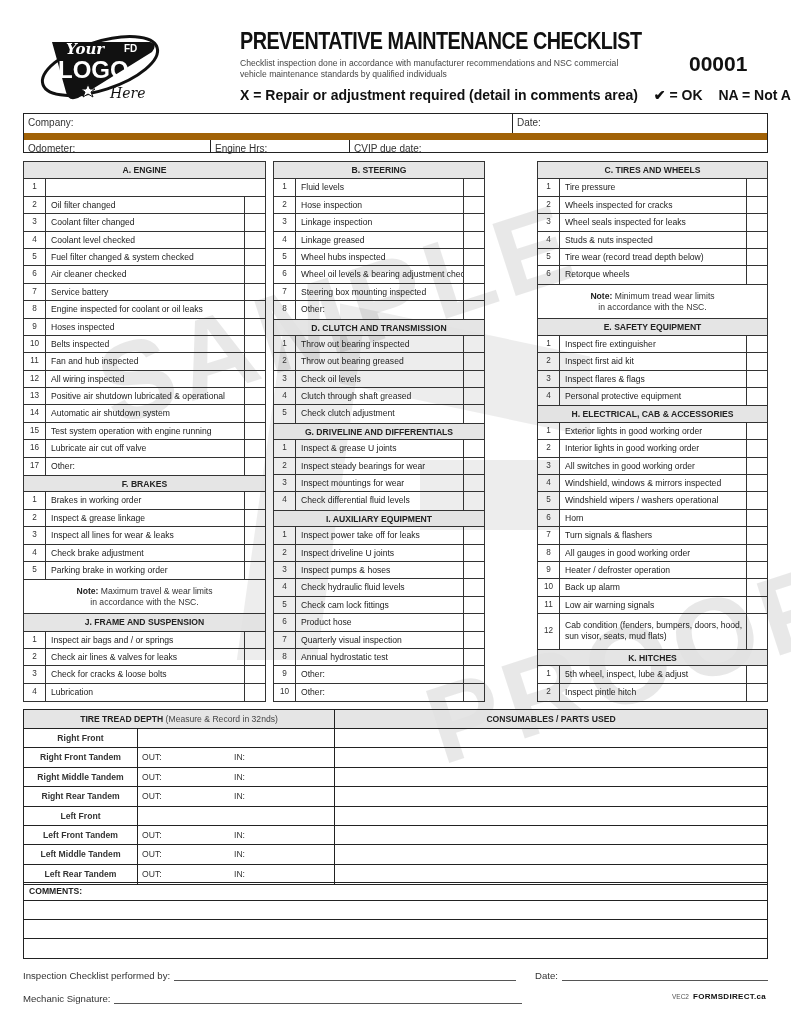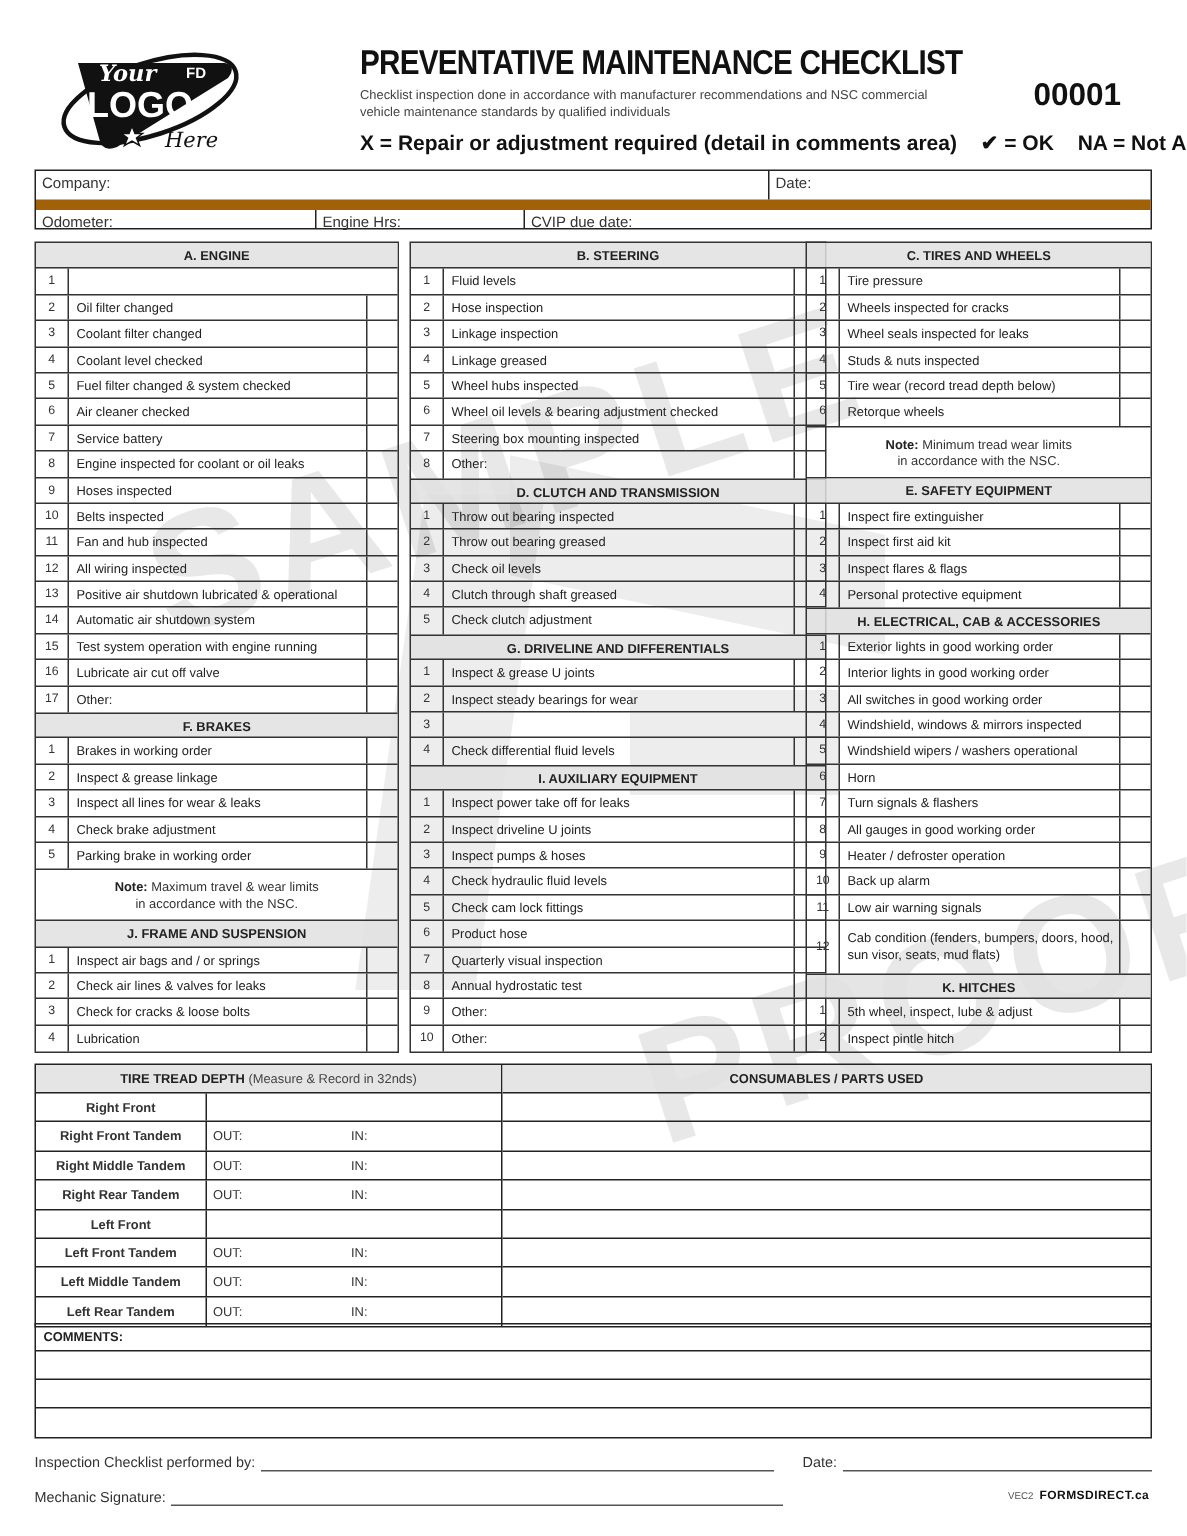--- a/index.html
+++ b/index.html
@@ -244,21 +244,21 @@
         <div class="box"></div>
       </div>
       <div class="item">
         <div class="num">4</div>
         <div class="lbl">Lubrication</div>
         <div class="box"></div>
       </div>
     </div>
 </div>
 
-<div class="col" style="left:273px;width:278px;">
+<div class="col" style="left:273px;width:212px;">
   <div class="sec-head">B. STEERING</div>
   <div id="list-steering">
       <div class="item">
         <div class="num">1</div>
         <div class="lbl">Fluid levels</div>
         <div class="box"></div>
       </div>
       <div class="item">
         <div class="num">2</div>
         <div class="lbl">Hose inspection</div>
@@ -330,20 +330,21 @@
         <div class="lbl">Inspect &amp; grease U joints</div>
         <div class="box"></div>
       </div>
       <div class="item">
         <div class="num">2</div>
         <div class="lbl">Inspect steady bearings for wear</div>
         <div class="box"></div>
       </div>
       <div class="item">
         <div class="num">3</div>
+        <div class="lbl">Inspect mountings for wear</div>
         <div class="box"></div>
       </div>
       <div class="item">
         <div class="num">4</div>
         <div class="lbl">Check differential fluid levels</div>
         <div class="box"></div>
       </div>
     </div>
   <div class="sec-head" style="border-top:1px solid #333">I. AUXILIARY EQUIPMENT</div>
   <div id="list-auxiliary">

